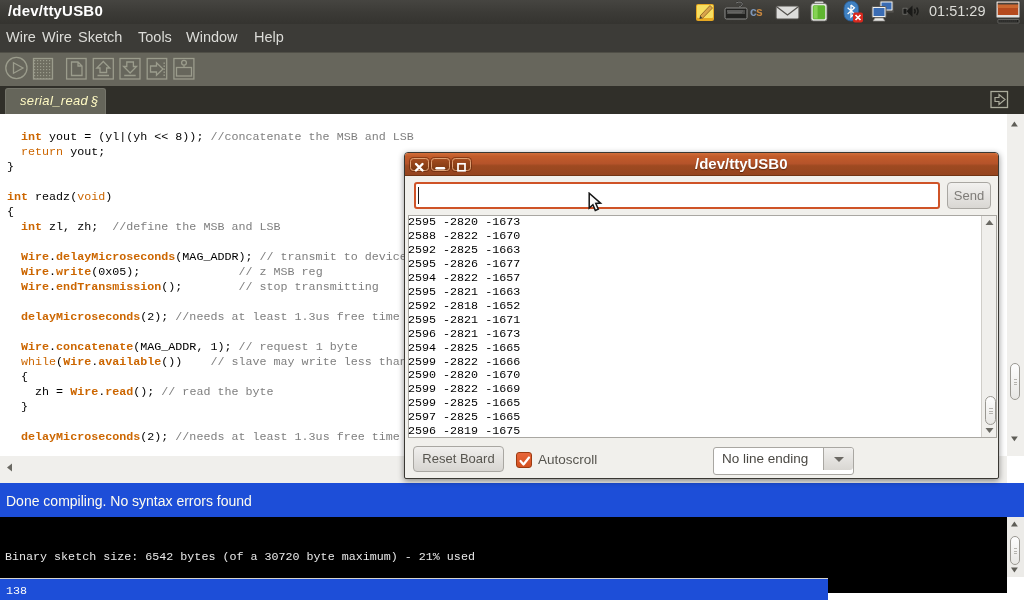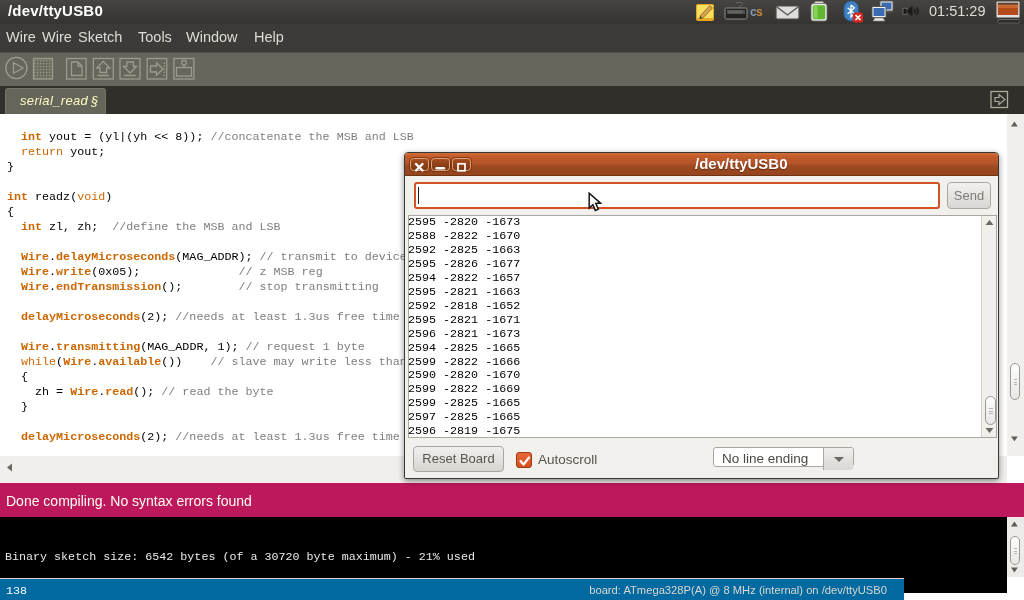--- a/index.html
+++ b/index.html
@@ -28,26 +28,26 @@
 .kw { color:#cc6600; }
 .cm { color:#7e7e7e; }
 
 #hscroll { left:0; top:456px; width:1007px; height:27px; background:#f0efec; }
 #vscroll { left:1007px; top:114px; width:17px; height:342px; background:#f0efec; }
 #cscroll { left:1007px; top:517px; width:17px; height:60px; background:#ecebе8; background:#ecebe8; }
 .thumb { position:absolute; left:2px; width:13px; background:linear-gradient(#fdfdfd,#e8e7e4);
   border:1px solid #9a9892; border-radius:7px; display:flex; flex-direction:column; justify-content:center; }
 .thumb i { display:block; height:1px; background:#b5b3ae; margin:1.5px 2.5px 0 2.5px; }
 
-#okbar { left:0; top:483px; width:1024px; height:48px; background:#be185d; }
+#okbar { left:0; top:483px; width:1024px; height:48px; background:#1d4ed8; }
 #okbar span { position:absolute; left:6px; top:10px; font-size:14px; color:#fffdf0; }
 #console { left:0; top:517px; width:1007px; height:76px; background:#000;text-align:right; }
 #console span { position:absolute; left:5px; top:33px; font-family:"Liberation Mono", monospace;
   font-size:11.7px; color:#e8e8e8; }
-#statusbar { left:0; top:578px; width:904px; height:22px; background:#0369a1; border-top:1px solid #d5d4d0; }
+#statusbar { left:0; top:578px; width:828px; height:22px; background:#1d4ed8; border-top:1px solid #d5d4d0; }
 #lineno { position:absolute; left:6px; top:5px; font-family:"Liberation Mono", monospace; font-size:11.7px; color:#fdfdfa; }
 #boardinfo { position:absolute; right:17px; top:5px; font-size:11.2px; color:#d8d7cd; }
 
 #serial { left:404px; top:152px; width:595px; height:327px; background:#f1f0ec;
   border:1px solid #3a3833; border-radius:4px 4px 2px 2px;
   box-shadow:0 2px 6px rgba(0,0,0,0.45); }
 #stitle { position:absolute; left:0; top:0; width:100%; height:23px; border-radius:3px 3px 0 0;
   background:linear-gradient(#d26e3a 0%, #c25c2a 15%, #b5532a 48%, #9e4a21 58%, #95441f 100%);
   border-bottom:1px solid #713413; }
 #stitle .txt { position:absolute; left:290px; top:1.5px; font-size:15px; font-weight:bold; color:#fff;
@@ -65,21 +65,21 @@
 #sdata { position:absolute; left:-1px; top:0px; font-family:"Liberation Mono", monospace;
   font-size:11.7px; line-height:13.95px; color:#000; white-space:pre;text-align:center; }
 #soutsb { position:absolute; right:0; top:0; width:15px; height:221px; background:#f0efec; border-left:1px solid #d0cec9; }
 #sbottom { position:absolute; left:0; top:291px; width:593px; height:34px; }
 #resetbtn { position:absolute; left:8px; top:2px; width:91px; height:26px;
   background:linear-gradient(#f0efed,#d7d5d1); border:1px solid #a9a7a2; border-radius:4px;
   font-size:13px; color:#57554f; text-align:center; line-height:24px; }
 #autoscroll-box { position:absolute; left:111px; top:8px; width:16px; height:16px; border-radius:3px;
   background:linear-gradient(#e8663a,#d4511f); border:1px solid #9c3a10; }
 #autoscroll-lab { position:absolute; left:133px; top:8px; font-size:13.5px; color:#57554f; }
-.combo { position:absolute; top:3px; height:20px; background:#fff; border:1px solid #a9a7a2; border-radius:3px; }
+.combo { position:absolute; top:3px; height:28px; background:#fff; border:1px solid #a9a7a2; border-radius:3px; }
 .combo .txt { position:absolute; left:8px; top:3px; font-size:13.5px; color:#4a4843; }
 .combo .btn { position:absolute; right:0; top:0; height:22px; width:30px;
   background:linear-gradient(#f0efed,#d9d7d3); border-left:1px solid #a9a7a2; border-radius:0 3px 3px 0; }
 .combo .btn:after { content:""; position:absolute; left:10px; top:9px; border:5px solid transparent;
   border-top-color:#6b6964; border-bottom:none; }
 #autoscroll-box svg { position:absolute; left:0; top:0; }
 #cursor { position:absolute; left:588px; top:192px; z-index:50; }
 </style>
 </head>
 <body>
@@ -225,21 +225,21 @@
 <span class="kb">int</span> readz(<span class="kw">void</span>)
 {
   <span class="kb">int</span> zl, zh;  <span class="cm">//define the MSB and LSB</span>
 
   <span class="kb">Wire</span>.<span class="kb">delayMicroseconds</span>(MAG_ADDR); <span class="cm">// transmit to device</span>
   <span class="kb">Wire</span>.<span class="kb">write</span>(0x05);              <span class="cm">// z MSB reg</span>
   <span class="kb">Wire</span>.<span class="kb">endTransmission</span>();        <span class="cm">// stop transmitting</span>
 
   <span class="kb">delayMicroseconds</span>(2); <span class="cm">//needs at least 1.3us free time</span>
 
-  <span class="kb">Wire</span>.<span class="kb">transmitting</span>(MAG_ADDR, 1); <span class="cm">// request 1 byte</span>
+  <span class="kb">Wire</span>.<span class="kb">concatenate</span>(MAG_ADDR, 1); <span class="cm">// request 1 byte</span>
   <span class="kw">while</span>(<span class="kb">Wire</span>.<span class="kb">available</span>())    <span class="cm">// slave may write less than</span>
   {
     zh = <span class="kb">Wire</span>.<span class="kb">read</span>(); <span class="cm">// read the byte</span>
   }
 
   <span class="kb">delayMicroseconds</span>(2); <span class="cm">//needs at least 1.3us free time</span></pre>
 </div>
 <div class="abs" id="hscroll">
   <svg width="20" height="27" style="position:absolute;left:0;top:0">
       <path d="M12,7.5 L7,11.5 L12,15.5 Z" fill="#6a6963"></path>
@@ -268,21 +268,20 @@
     <path d="M7.4,55.4 l3.4,-4.8 h-6.8 z" fill="#5e5d57"></path>
   </svg>
   <div class="thumb" style="top:19px; height:29px; left:3px; width:10px;">
       <i></i>
       <i></i>
       <i></i>
     </div>
 </div>
 <div class="abs" id="statusbar">
   <span id="lineno">138</span>
-  <span id="boardinfo">board: ATmega328P(A) @ 8 MHz (internal) on /dev/ttyUSB0</span>
 </div>
 
 <div class="abs" id="serial">
   <div id="stitle">
     <div class="wbtn" style="left:5px"><svg width="17" height="11">
           <path d="M5,2 l6.5,6.5 M11.5,2 l-6.5,6.5" stroke="#fff" stroke-width="2.4" stroke-linecap="round"></path>
         </svg></div>
     <div class="wbtn" style="left:26px"><svg width="17" height="11">
           <path d="M4.5,6.3 h7.5" stroke="#fff" stroke-width="2.4" stroke-linecap="round"></path>
         </svg></div>

